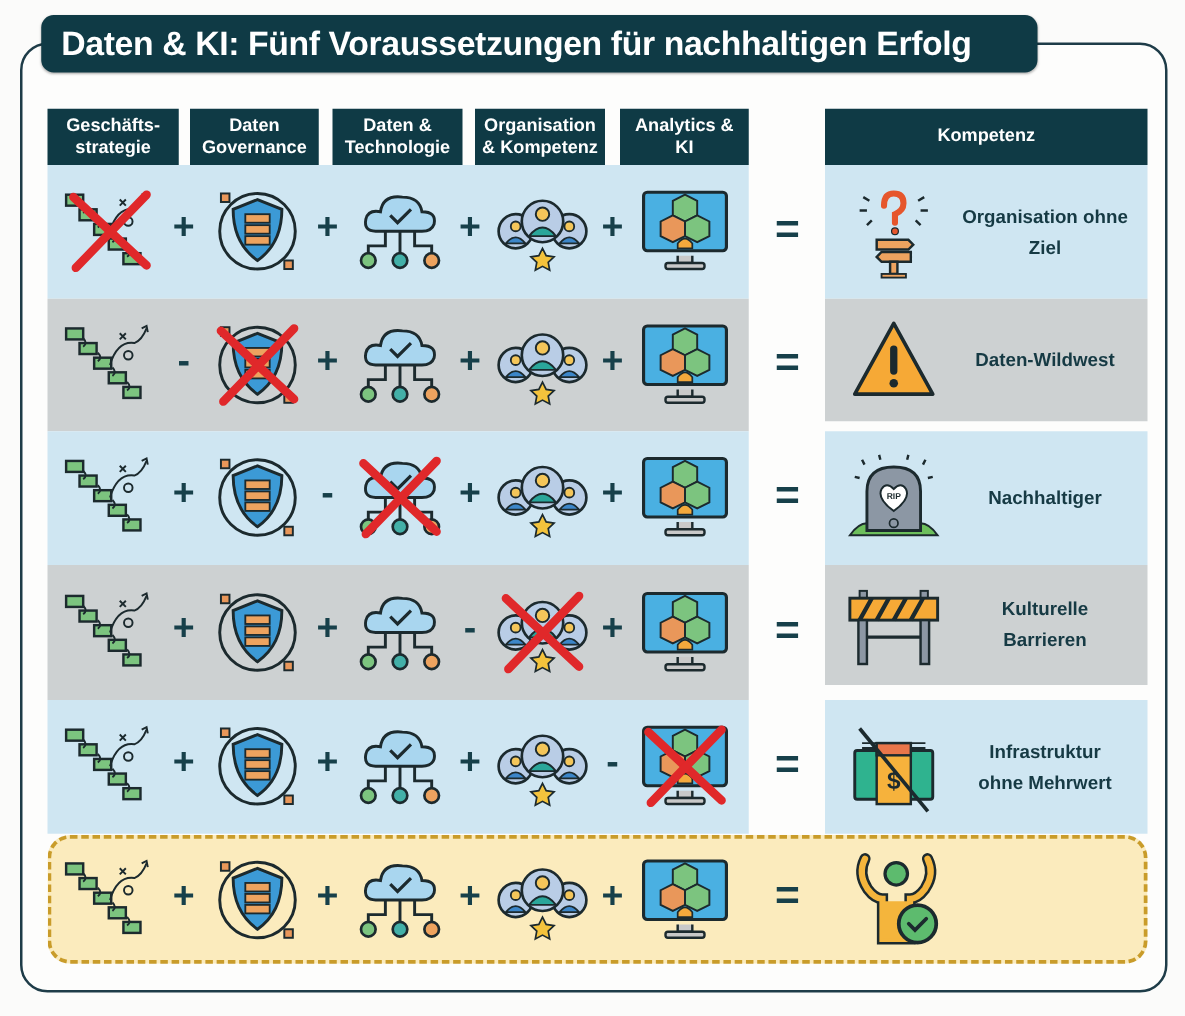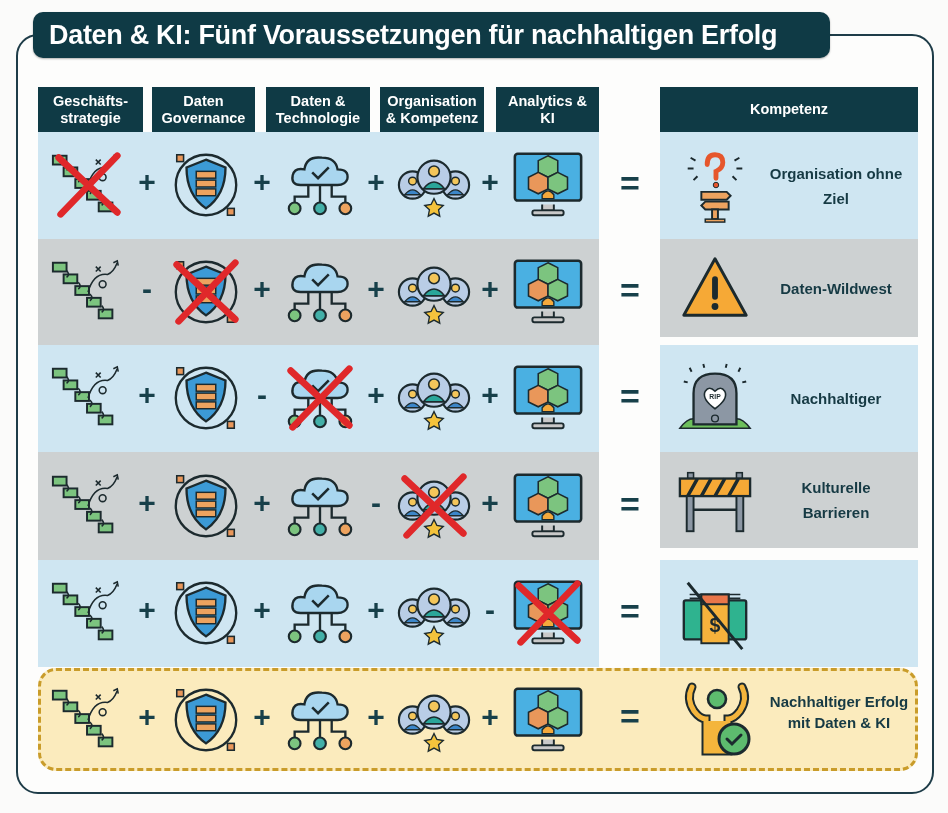--- a/index.html
+++ b/index.html
@@ -346,20 +346,22 @@
   <div class="res-icon">
     <svg viewBox="0 0 80 80">
       <rect x="8" y="26" width="64" height="40" rx="2" fill="#2fb38f" stroke="#1c2a2e" stroke-width="2.4"></rect>
       <path d="M14 20 H66 M14 24 H66" stroke="#1c2a2e" stroke-width="1.6"></path>
       <rect x="26" y="20" width="28" height="50" fill="#f6b23c" stroke="#1c2a2e" stroke-width="2"></rect>
       <rect x="26" y="20" width="28" height="10" fill="#e9764a" stroke="#1c2a2e" stroke-width="2"></rect>
       <text x="40" y="58" font-size="20" text-anchor="middle" fill="#1c2a2e" font-family="Liberation Sans, sans-serif" font-weight="bold">$</text>
       <path d="M12 8 L68 76" stroke="#1c2a2e" stroke-width="3"></path>
     </svg>
   </div>
+  <div class="res-text">Infrastruktur
+ohne Mehrwert</div>
 </div>
 
 <div class="success">
   <div class="cell" style="left:5px;top:7px">
       <svg viewBox="0 0 80 80">
         <use href="#i-strategy"></use>
       </svg>
     </div>
   <div class="op" style="left:94px;top:29px">+</div>
   <div class="cell" style="left:123px;top:7px">
@@ -389,15 +391,13 @@
   <div style="position:absolute;left:632px;top:3px;width:90px;height:90px;display:flex;align-items:center;justify-content:center">
     <svg viewBox="0 0 80 80" width="80" height="80">
       <path d="M14 8 Q8 20 16 32 Q22 40 28 40 V72 H50 V40 Q56 40 62 32 Q70 20 64 8" fill="none" stroke="#1c2a2e" stroke-width="9" stroke-linecap="round"></path>
       <path d="M14 8 Q8 20 16 32 Q22 40 28 40 V72 H50 V40 Q56 40 62 32 Q70 20 64 8" fill="none" stroke="#f4b53c" stroke-width="5" stroke-linecap="round"></path>
       <path d="M28 42 H50 V72 H28 Z" fill="#f4b53c"></path>
       <circle cx="39" cy="20" r="9" fill="#5dbb6e" stroke="#1c2a2e" stroke-width="2.6"></circle>
       <circle cx="56" cy="60" r="15" fill="#5dbb6e" stroke="#1c2a2e" stroke-width="3"></circle>
       <path d="M49 60 l5 5 l9 -9" fill="none" stroke="#1c2a2e" stroke-width="3" stroke-linecap="round"></path>
     </svg>
   </div>
-  <div style="position:absolute;left:718px;top:20px;width:160px;text-align:center;font-weight:bold;font-size:15px;line-height:21px;color:#163a44;white-space:pre-line">Nachhaltiger Erfolg
-mit Daten &amp; KI</div>
 </div>
 
 </body></html>

